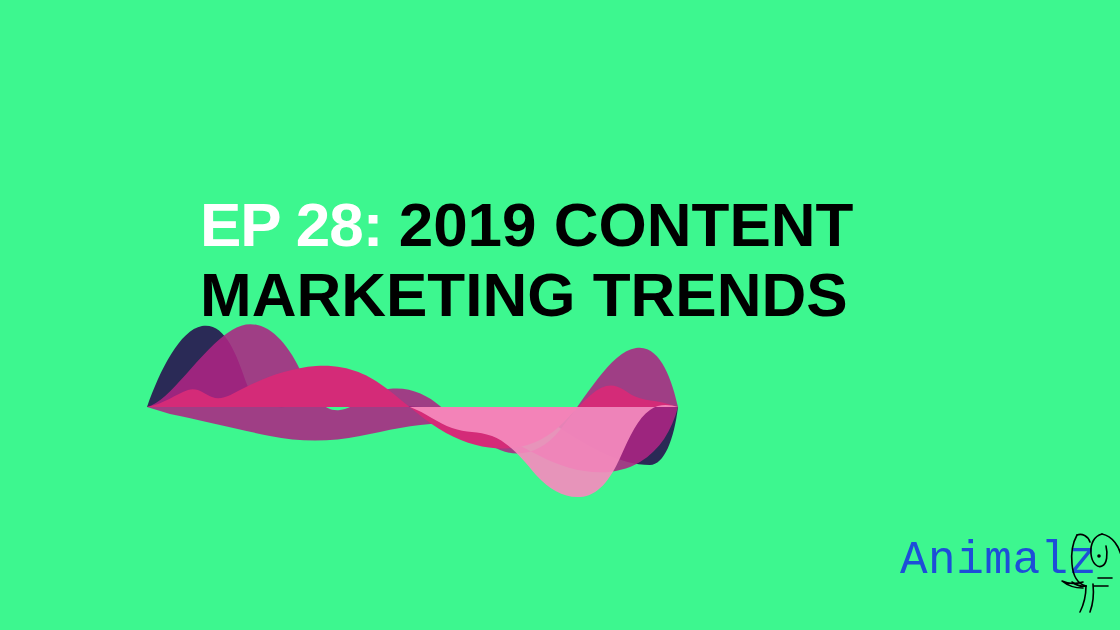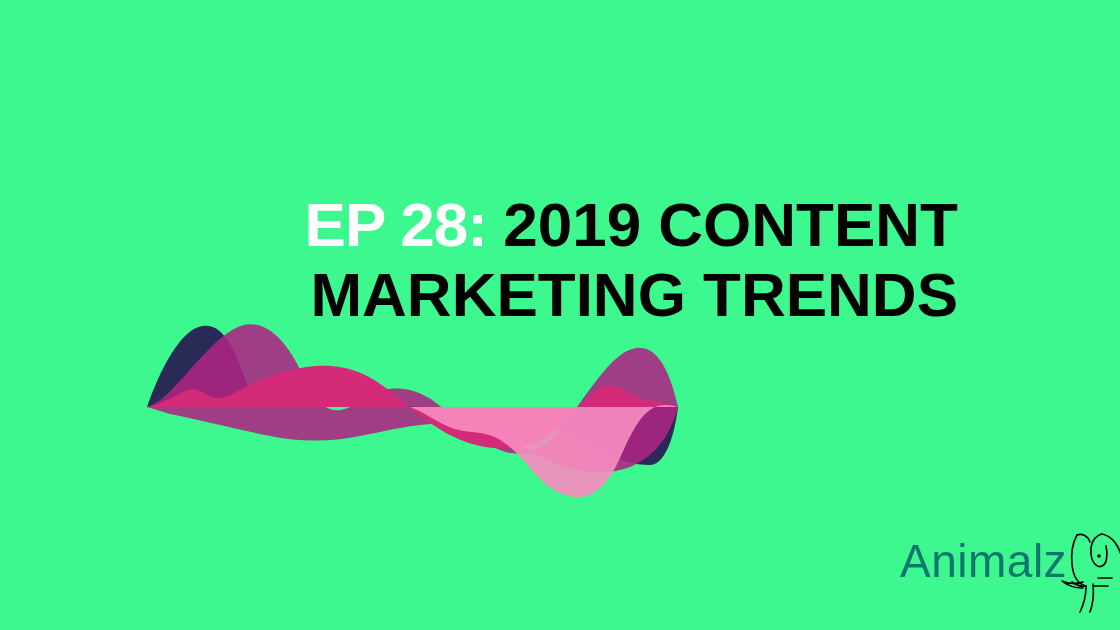--- a/index.html
+++ b/index.html
@@ -19,21 +19,21 @@
     background: #3DF78F;
     overflow: hidden;
   }
 
   
   #title-block {
     position: absolute;
     left: 200px;
     top: 190px;
     width: 758px;
-    text-align: right;
+    text-align: left;
     font-family: "Liberation Sans", sans-serif;
     font-weight: bold;
     font-size: 62px;
     line-height: 70px;
     letter-spacing: 0px;
     color: #000000;
     white-space: normal;
   }
   #title-block .ep {
     color: #FFFFFF;
@@ -57,24 +57,24 @@
     position: absolute;
     left: 900px;
     top: 520px;
     width: 220px;
     height: 100px;
   }
   #logo-word {
     position: absolute;
     left: 0px;
     top: 18px;
-    font-family: Liberation Sans, sans-serif;
+    font-family: Liberation Mono, monospace;
     font-size: 46px;
     line-height: 46px;
-    color: #0f766e;
+    color: #1d4ed8;
     letter-spacing: 0.5px;
   }
   #logo-mark {
     position: absolute;
     left: 150px;
     top: 0px;
     width: 70px;
     height: 100px;
   }
 </style>

